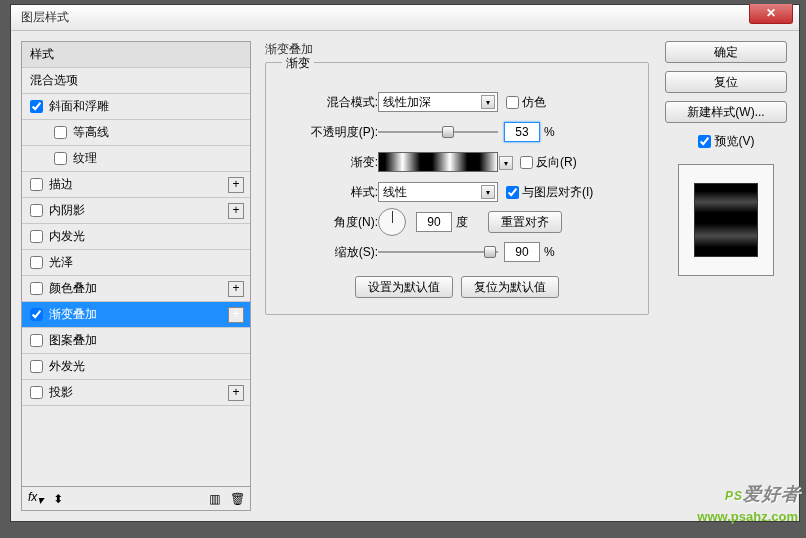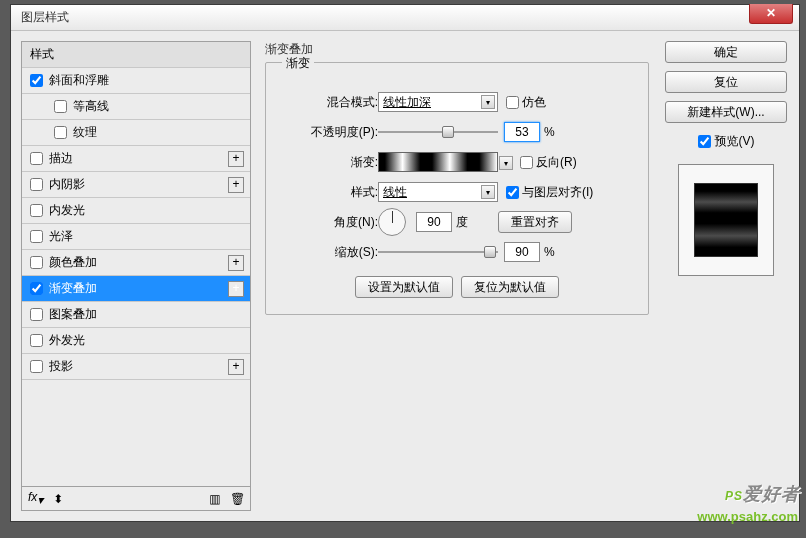--- a/index.html
+++ b/index.html
@@ -21,21 +21,21 @@
 .left-footer { height: 24px; border-top: 1px solid #a0a0a0; display: flex; align-items: center; padding: 0 6px; gap: 8px; background: #ececec; }
 .fx-label { font-style: italic; }
 .footer-spacer { flex: 1; }
 .small-icon { width: 14px; height: 14px; display: inline-block; text-align: center; line-height: 14px; }
 .center-panel { flex: 1; padding: 0 6px; }
 .group-title { margin-bottom: 4px; color: #333; }
 .fieldset { border: 1px solid #b0b0b0; border-radius: 2px; padding: 10px 12px 16px 12px; margin-top: 2px; }
 .legend { position: relative; top: -18px; left: 4px; background: #ececec; padding: 0 4px; display: inline-block; margin-bottom: -10px; }
 .row { display: flex; align-items: center; height: 28px; margin-bottom: 2px; }
 .rlabel { width: 100px; text-align: right; }
-.select { width: 120px; height: 20px; border: 1px solid #888; background: #fff; display: flex; align-items: center; padding: 0 4px; position: relative; cursor: pointer; text-decoration: underline; }
+.select { width: 120px; height: 20px; border: 1px solid #888; background: #fff; display: flex; align-items: center; padding: 0 4px; position: relative; cursor: pointer; }
 .select-arrow { position: absolute; right: 2px; top: 2px; width: 14px; height: 14px; background: linear-gradient(#f8f8f8,#d8d8d8); border: 1px solid #999; display: flex; align-items: center; justify-content: center; font-size: 8px; }
 .checkbox-inline { display: flex; align-items: center; margin-left: 8px; gap: 3px; }
 .slider { width: 120px; height: 16px; position: relative; }
 .slider-track { position: absolute; top: 7px; left: 0; right: 0; height: 2px; background: #a0a0a0; }
 .slider-thumb { position: absolute; top: 2px; width: 12px; height: 12px; background: linear-gradient(#fff,#c0c0c0); border: 1px solid #777; border-radius: 2px; cursor: pointer; }
 .num-input { width: 36px; height: 20px; border: 1px solid #888; background: #fff; text-align: center; margin-left: 6px; padding: 0 2px; }
 .num-input.hl { border: 1px solid #1f8fff; box-shadow: 0 0 2px #1f8fff; }
 .pct { margin-left: 4px; }
 .grad-swatch { width: 120px; height: 20px; border: 1px solid #666; background: linear-gradient(90deg, #000 0%, #000 5%, #fff 20%, #000 35%, #000 45%, #fff 60%, #000 75%, #000 85%, #fff 100%); cursor: pointer; position: relative; }
 .swatch-arrow { position: absolute; right: -16px; top: 3px; width: 14px; height: 14px; background: linear-gradient(#f8f8f8,#d8d8d8); border: 1px solid #999; display: flex; align-items: center; justify-content: center; font-size: 8px; }
@@ -62,20 +62,23 @@
     <div class="close-btn">
       <span>✕</span>
     </div>
   </div>
   <div class="body">
     <div class="left-panel">
       <div class="left-list">
         <div class="list-item header">
           <span>样式</span>
         </div>
+        <div class="list-item indent1">
+          <span>混合选项</span>
+        </div>
         <div id="style-items">
             <div class="list-item indent1">
               <input type="checkbox" checked="" style="">
               <span>斜面和浮雕</span>
             </div>
             <div class="list-item indent2">
               <input type="checkbox" style="">
               <span>等高线</span>
             </div>
             <div class="list-item indent2">
@@ -184,21 +187,21 @@
           </label>
         </div>
 
         <div class="row">
           <div class="rlabel">角度(N):</div>
           <div class="angle-dial">
               <div class="angle-line"></div>
             </div>
           <input class="num-input" value="90" style="">
           <span class="pct">度</span>
-          <button class="btn" style="margin-left:30px">重置对齐</button>
+          <button class="btn" style="margin-left:20px">重置对齐</button>
         </div>
 
         <div class="row">
           <div class="rlabel">缩放(S):</div>
           <div class="slider">
             <div class="slider-track"></div>
             <div class="slider-thumb" style="left:88%"></div>
           </div>
           <input class="num-input" value="90" style="">
           <span class="pct">%</span>

